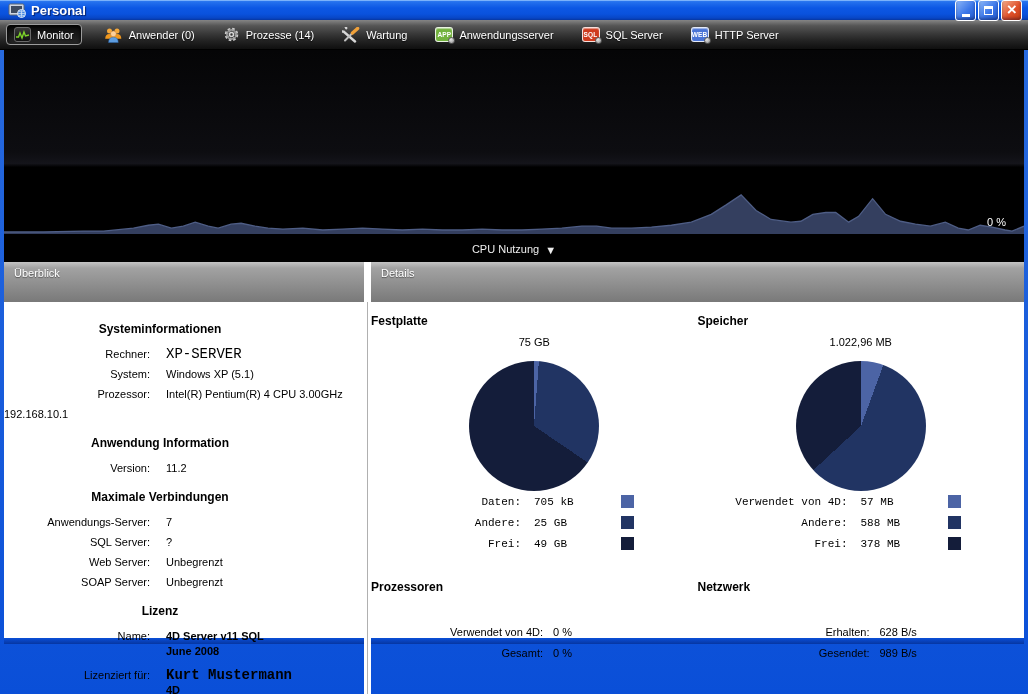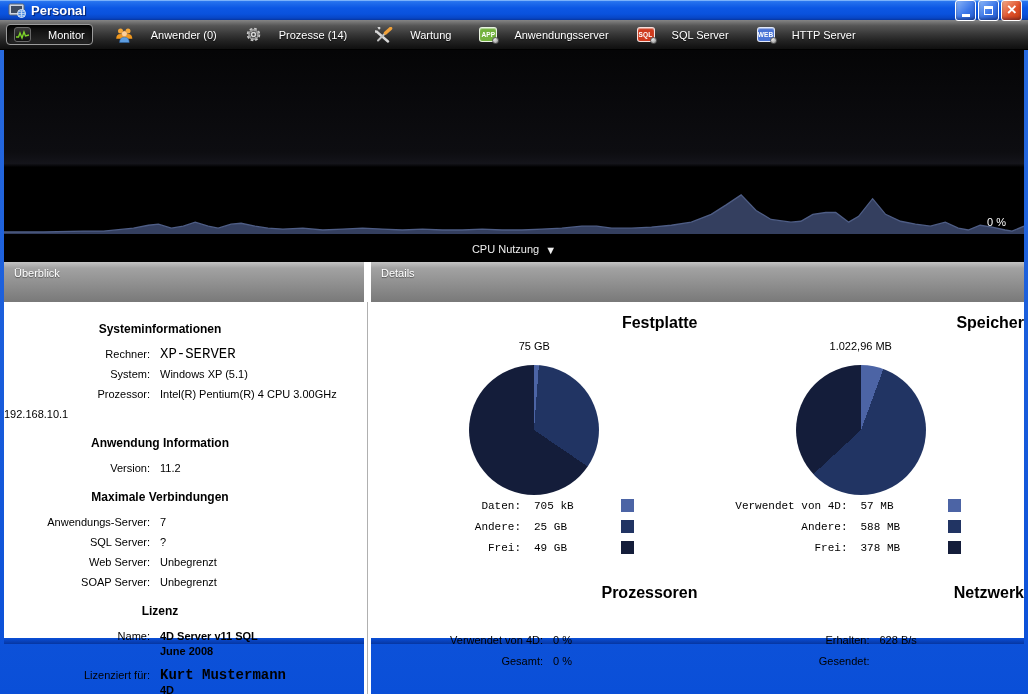--- a/index.html
+++ b/index.html
@@ -22,21 +22,21 @@
   .wbtn.bmin,.wbtn.bmax { background:linear-gradient(135deg,#8db6f7 0%,#3c77e9 55%,#2257c8 100%); }
   .wbtn.bclose { background:linear-gradient(135deg,#f2ab8a 0%,#e0512b 55%,#c23a10 100%); }
   .g-min { width:8px; height:3px; background:#fff; align-self:flex-end; margin:0 0 3px 0; }
   .g-max { width:9px; height:9px; border:1px solid #fff; border-top-width:3px; }
   .g-close::before { content:"×"; color:#fff; font-size:17px; font-weight:bold; line-height:17px; }
 
   
   .toolbar { height:30px; display:flex; align-items:center; padding:0 6px; gap:16px;
     background:linear-gradient(180deg,#858585 0%,#555 20%,#383838 48%,#222 72%,#0f0f0f 100%);
     border-bottom:1px solid #000; }
-  .titem { display:flex; align-items:center; gap:17px; padding:3px 6px; border-radius:4px; cursor:default; }
+  .titem { display:flex; align-items:center; gap:6px; padding:3px 6px; border-radius:4px; cursor:default; }
   .titem.sel { background:linear-gradient(180deg,#0b0b0b,#1a1a1a 55%,#262626);
     border:1px solid #9c9c9c; box-shadow:inset 0 2px 4px #000; padding:2px 7px; }
   .tlabel { color:#fff; font-size:11px; text-shadow:0 1px 1px rgba(0,0,0,.7); white-space:nowrap; }
   .ic { display:inline-flex; align-items:center; justify-content:center; }
   .mon-ic { width:17px; height:15px; background:linear-gradient(#3a3a3a,#101010); border:1px solid #6a6a6a; border-radius:3px; }
   .srv { width:18px; height:15px; border-radius:3px; position:relative;
     border:1px solid rgba(255,255,255,.85); box-shadow:inset 0 1px 1px rgba(255,255,255,.5);
     display:inline-flex; align-items:center; justify-content:center; }
   .srv-txt { color:#fff; font-size:6.5px; font-weight:bold; letter-spacing:.2px; }
   .srv-badge { position:absolute; right:-3px; bottom:-3px; width:7px; height:7px; border-radius:50%;
@@ -61,29 +61,29 @@
   .phdr { background:linear-gradient(180deg,#c4c4c4 0%,#a2a2a2 15%,#8f8f8f 55%,#797979 100%);
     color:#fff; font-size:11px; line-height:22px; padding-left:10px;
     text-shadow:0 1px 1px rgba(0,0,0,.45); }
 
   
   .content { display:grid; grid-template-columns:360px 7px 653px; height:336px; background:#fff; }
   .divider { background:linear-gradient(90deg,#fff 3px,#b0b0b0 3px,#b0b0b0 4px,#fff 4px); }
 
   .overview { padding-top:8px; color:#000; }
   .sec-title { width:312px; text-align:center; font-weight:bold; font-size:12px; margin:12px 0 8px; }
-  .row { display:grid; grid-template-columns:146px 1fr; column-gap:10px; font-size:11px; line-height:20px; }
+  .row { display:grid; grid-template-columns:146px 1fr; column-gap:16px; font-size:11px; line-height:20px; }
   .lbl { text-align:right; }
   .val { }
   .mono { font-family:"Liberation Mono","DejaVu Sans Mono",monospace; font-size:14px; }
   .valwrap { display:flex; flex-direction:column; line-height:15px; padding-top:3px;font-weight:bold; }
   .row.tall { line-height:15px; margin-bottom:6px; }
 
   .details { display:grid; grid-template-columns:1fr 1fr; padding-top:12px; color:#000; }
-  .c-title { text-align:right; font-weight:bold; font-size:16px; }
+  .c-title { text-align:left; font-weight:bold; font-size:12px; }
   .c-total { text-align:center; font-size:11px; margin-top:8px; }
   .pie { width:130px; height:130px; border-radius:50%; margin:13px auto 0; }
   .legend { margin-top:0;font-family:Liberation Mono, monospace; }
   .lrow { display:grid; grid-template-columns:150px 74px 13px; column-gap:13px; align-items:center;
     font-size:11px; height:21px; }
   .llbl { text-align:right; }
   .swatch { width:13px; height:13px; }
   .stats { margin-top:26px; }
   .stats .c-title { margin-bottom:28px; }
   .srow { display:grid; grid-template-columns:172px 1fr; column-gap:10px; font-size:11px; line-height:21px; }
@@ -323,20 +323,21 @@
             </div>
           </div>
           <div class="stats">
             <div class="c-title">Netzwerk</div>
             <div class="srow">
               <span class="lbl">Erhalten:</span>
               <span class="val">628 B/s</span>
             </div>
             <div class="srow">
               <span class="lbl">Gesendet:</span>
+              <span class="val">989 B/s</span>
             </div>
           </div>
         </div>
 
       </div>
     </div>
 
     <div class="bottom-edge"></div>
   </div>
 </div>

